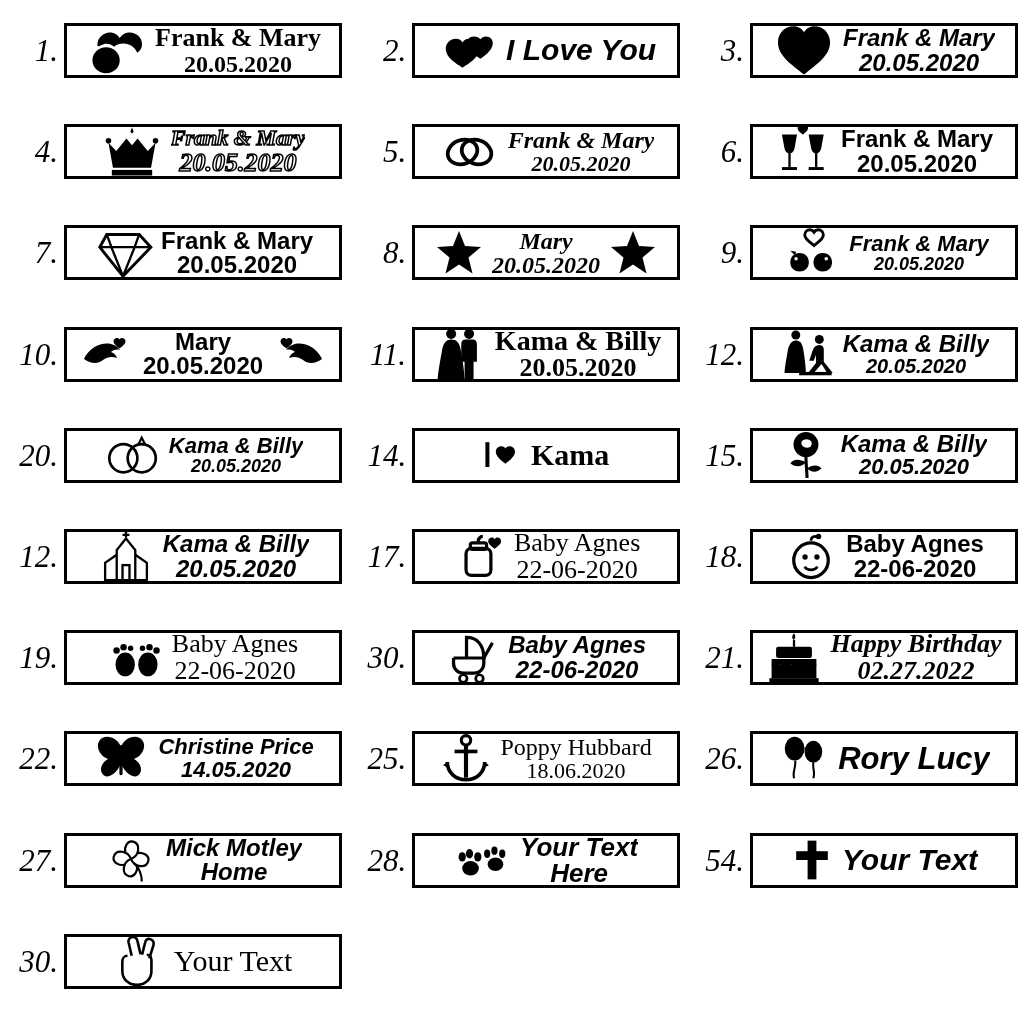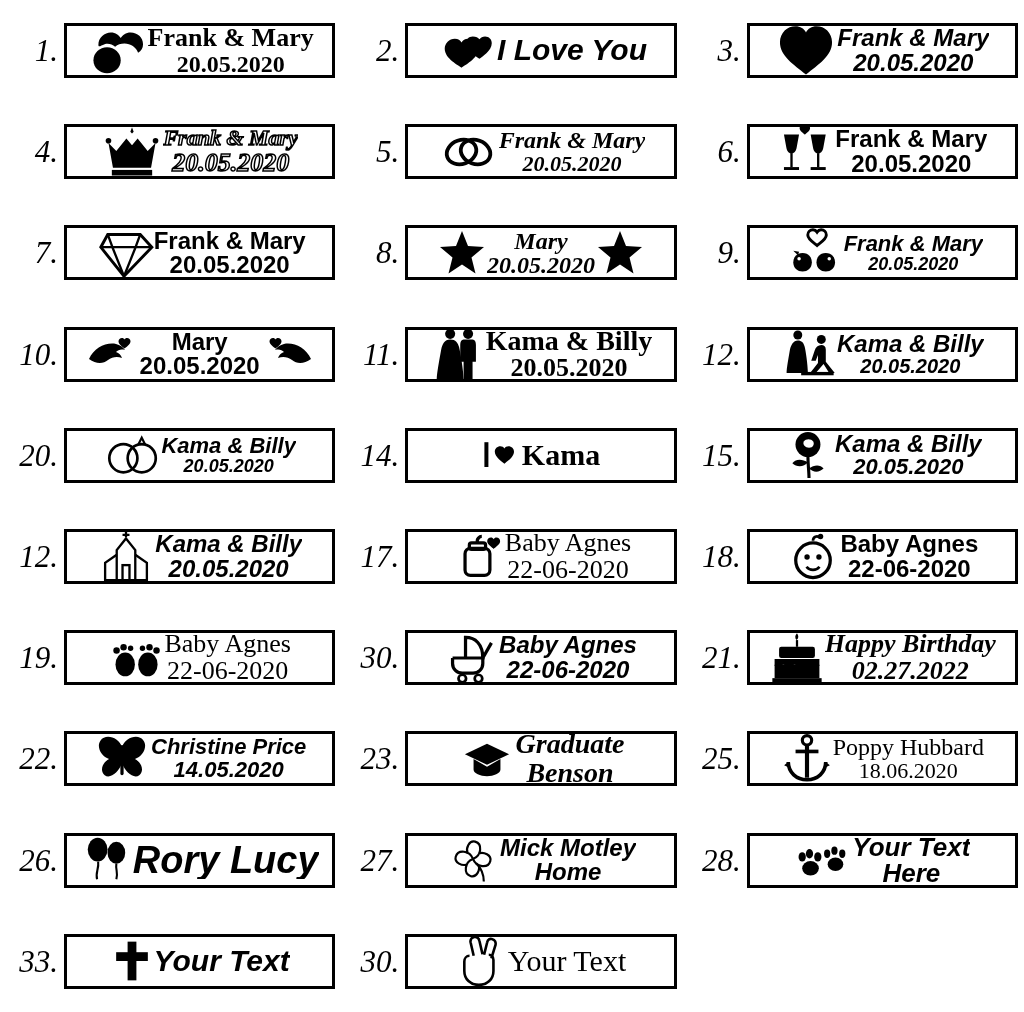--- a/index.html
+++ b/index.html
@@ -41,21 +41,21 @@
     white-space: nowrap;
   }
   .plate {
     flex: 1 1 auto;
     height: 55px;
     border: 3px solid #000;
     box-sizing: border-box;
     display: flex;
     align-items: center;
     justify-content: center;
-    gap: 0;
+    gap: 8px;
     padding: 2px 6px;
     overflow: hidden;
     background: #fff;
   }
   .art {
     flex: 0 0 auto;
     display: flex;
     align-items: center;
     justify-content: center;
   }
@@ -80,21 +80,21 @@
   .outline { font-family: "Liberation Serif", serif; font-style: italic; font-weight: bold;
              color: #fff; -webkit-text-stroke: 1.5px #000; }
 
   .s30 { font-size: 30px; }
   .s28 { font-size: 28px; }
   .s26 { font-size: 26px; }
   .s24 { font-size: 24px; }
   .s22 { font-size: 22px; }
   .s20 { font-size: 20px; }
   .s18 { font-size: 18px; }
-  .s34 { font-size: 38px; text-align: right; }
+  .s34 { font-size: 31px; text-align: right; }
 </style>
 </head>
 <body>
 
 <div class="sheet" id="sheet">
     <div class="cell">
       <div class="num">1.</div>
       <div class="plate">
         <div class="art">
           <svg width="62" height="62" viewBox="0 0 100 100">
@@ -467,35 +467,20 @@
             <rect x="47" y="24" width="6" height="56" rx="3" fill="#000"></rect>
           </svg>
         </div>
         <div class="txt">
           <div class="l1 script s22">Christine Price</div>
           <div class="l2 script s22">14.05.2020</div>
         </div>
       </div>
     </div>
     <div class="cell">
-      <div class="num">23.</div>
-      <div class="plate">
-        <div class="art">
-          <svg width="58" height="48" viewBox="0 0 100 100">
-            <path d="M50 18L4 40l46 22 46-22z" fill="#000"></path>
-            <path d="M22 50v22c0 8 14 14 28 14s28-6 28-14V50L50 66z" fill="#000"></path>
-          </svg>
-        </div>
-        <div class="txt">
-          <div class="l1 serifi s28">Graduate</div>
-          <div class="l2 serifi s28">Benson</div>
-        </div>
-      </div>
-    </div>
-    <div class="cell">
       <div class="num">25.</div>
       <div class="plate">
         <div class="art">
           <svg width="52" height="54" viewBox="0 0 100 100">
             <circle cx="50" cy="14" r="9" fill="none" stroke="#000" stroke-width="6"></circle>
             <rect x="46" y="24" width="8" height="62" fill="#000"></rect>
             <rect x="28" y="32" width="44" height="7" fill="#000"></rect>
             <path d="M14 56c0 20 16 34 36 34s36-14 36-34" fill="none" stroke="#000" stroke-width="7"></path>
             <path d="M14 56l-8 6 12 6zM86 56l8 6-12 6z" fill="#000"></path>
           </svg>
@@ -551,21 +536,21 @@
             <ellipse cx="87" cy="38" rx="6" ry="8" fill="#000"></ellipse>
           </svg>
         </div>
         <div class="txt">
           <div class="l1 script s26">Your Text</div>
           <div class="l2 script s26">Here</div>
         </div>
       </div>
     </div>
     <div class="cell">
-      <div class="num">33.</div>
+      <div class="num">54.</div>
       <div class="plate">
         <div class="art">
           <svg width="44" height="62" viewBox="0 0 100 100">
             <rect x="40" y="6" width="20" height="88" fill="#000"></rect>
             <rect x="14" y="30" width="72" height="20" fill="#000"></rect>
           </svg>
         </div>
         <div class="txt">
           <div class="l1 script s30">Your Text</div>
         </div>

